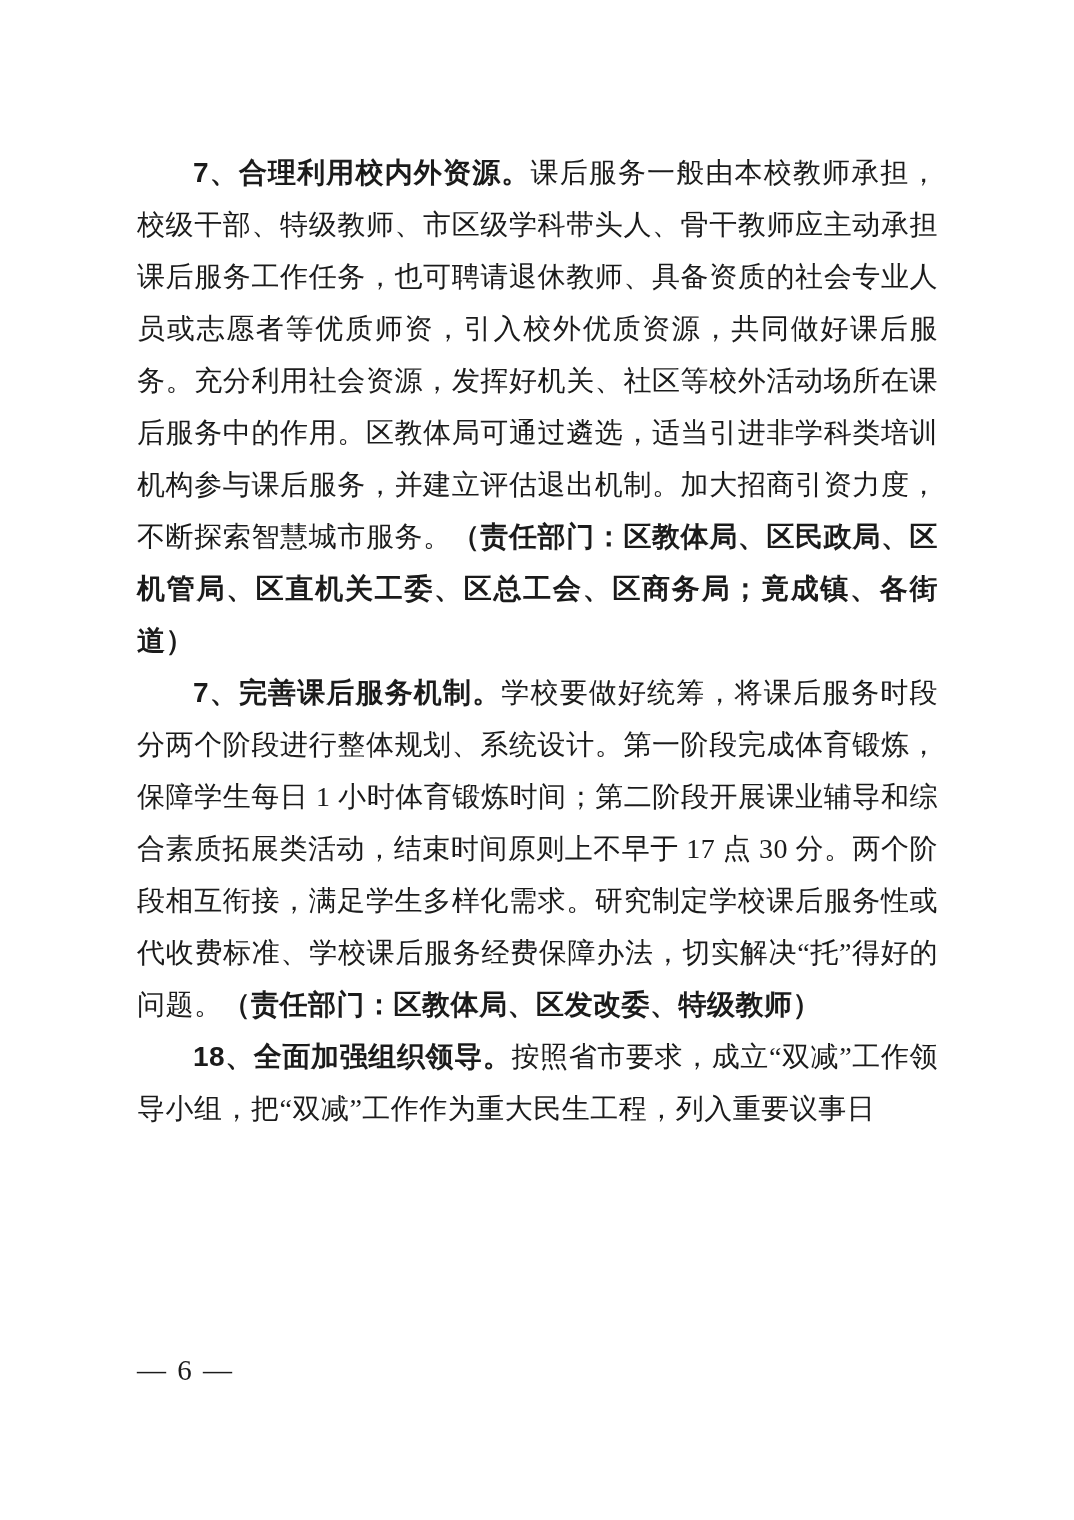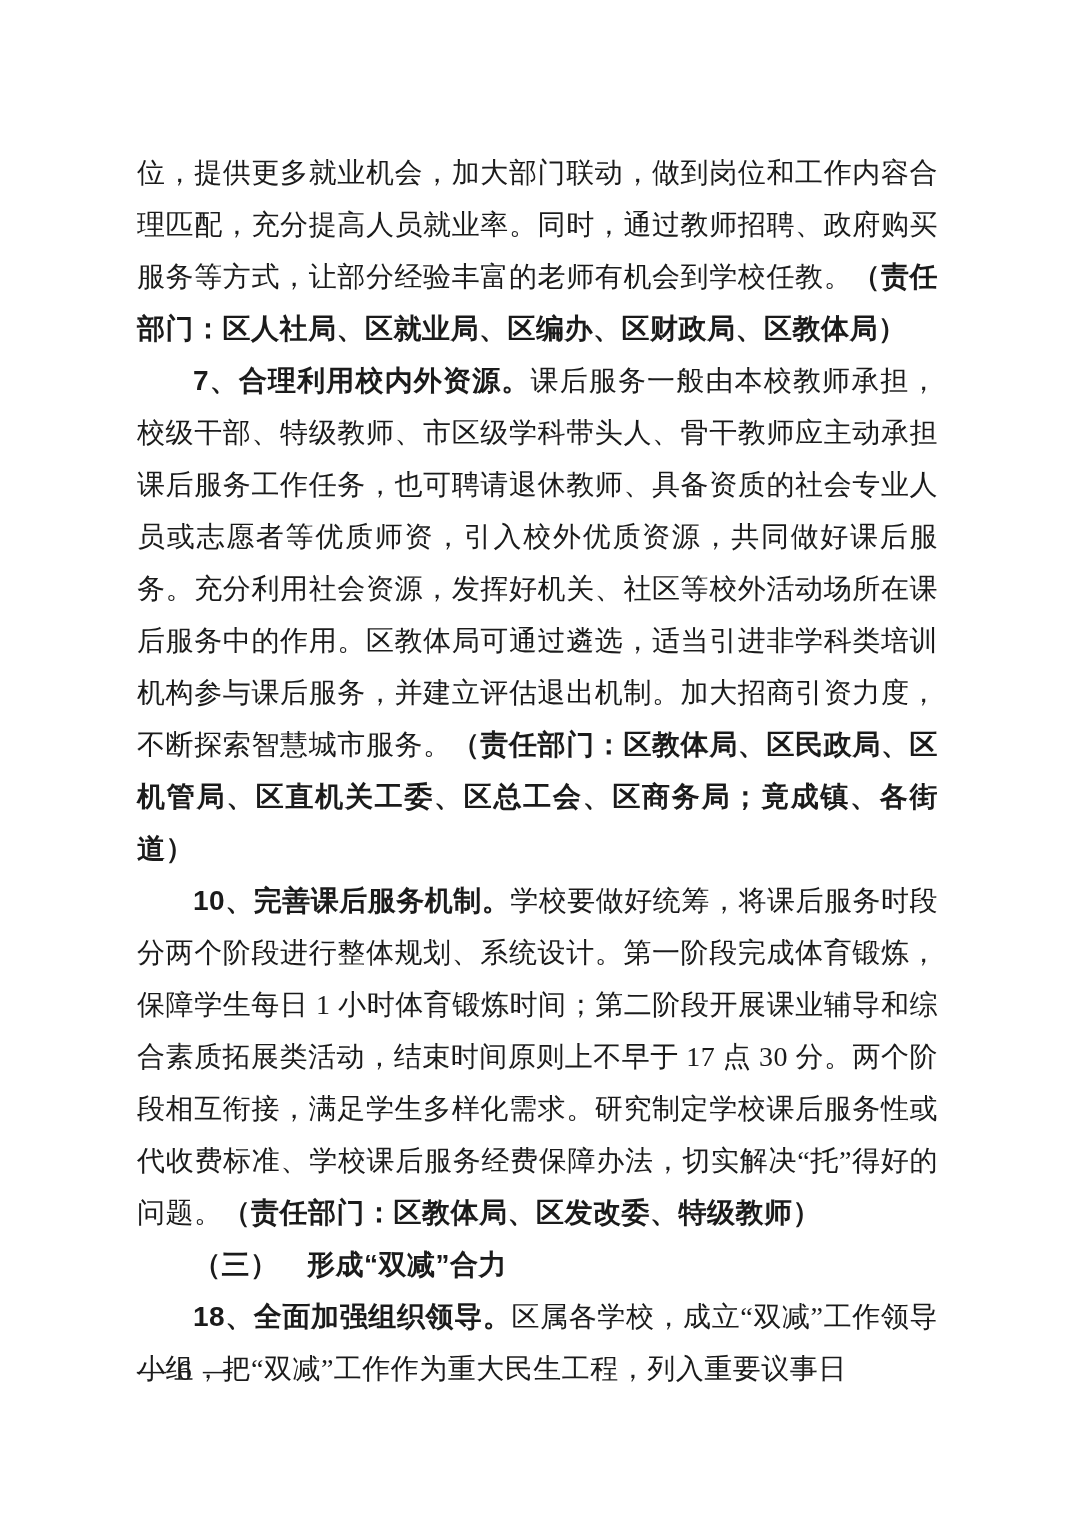--- a/index.html
+++ b/index.html
@@ -53,22 +53,20 @@
     color: #1b1b1b;
     font-family: "Liberation Serif", "DejaVu Serif", serif;
     letter-spacing: 2px;
   }
 </style>
 </head>
 <body>
 
 <div class="page">
   <main class="doc-body" id="doc-body">
-      <p class="doc-para"><span class="seg">位，提供更多就业机会，加大部门联动，做到岗位和工作内容合理匹配，充分提高人员就业率。同时，通过教师招聘、政府购买服务等方式，让部分经验丰富的老师有机会到学校任教。</span><span class="seg seg-bold">（责任部门：区人社局、区就业局、区编办、区财政局、区教体局）</span></p>
       <p class="doc-para indent"><span class="seg seg-bold">7、合理利用校内外资源。</span><span class="seg">课后服务一般由本校教师承担，校级干部、特级教师、市区级学科带头人、骨干教师应主动承担课后服务工作任务，也可聘请退休教师、具备资质的社会专业人员或志愿者等优质师资，引入校外优质资源，共同做好课后服务。充分利用社会资源，发挥好机关、社区等校外活动场所在课后服务中的作用。区教体局可通过遴选，适当引进非学科类培训机构参与课后服务，并建立评估退出机制。加大招商引资力度，不断探索智慧城市服务。</span><span class="seg seg-bold">（责任部门：区教体局、区民政局、区机管局、区直机关工委、区总工会、区商务局；竟成镇、各街道）</span></p>
-      <p class="doc-para indent"><span class="seg seg-bold">10、完善课后服务机制。</span><span class="seg">学校要做好统筹，将课后服务时段分两个阶段进行整体规划、系统设计。第一阶段完成体育锻炼，保障学生每日 1 小时体育锻炼时间；第二阶段开展课业辅导和综合素质拓展类活动，结束时间原则上不早于 17 点 30 分。两个阶段相互衔接，满足学生多样化需求。研究制定学校课后服务性或代收费标准、学校课后服务经费保障办法，切实解决“托”得好的问题。</span><span class="seg seg-bold">（责任部门：区教体局、区发改委、特级教师）</span></p>
-      <p class="doc-para indent"><span class="seg seg-bold">（三）　形成“双减”合力</span></p>
-      <p class="doc-para indent"><span class="seg seg-bold">18、全面加强组织领导。</span><span class="seg">区属各学校，成立“双减”工作领导小组，把“双减”工作作为重大民生工程，列入重要议事日</span></p>
+      <p class="doc-para indent"><span class="seg seg-bold">7、完善课后服务机制。</span><span class="seg">学校要做好统筹，将课后服务时段分两个阶段进行整体规划、系统设计。第一阶段完成体育锻炼，保障学生每日 1 小时体育锻炼时间；第二阶段开展课业辅导和综合素质拓展类活动，结束时间原则上不早于 17 点 30 分。两个阶段相互衔接，满足学生多样化需求。研究制定学校课后服务性或代收费标准、学校课后服务经费保障办法，切实解决“托”得好的问题。</span><span class="seg seg-bold">（责任部门：区教体局、区发改委、特级教师）</span></p>
+      <p class="doc-para indent"><span class="seg seg-bold">18、全面加强组织领导。</span><span class="seg">按照省市要求，成立“双减”工作领导小组，把“双减”工作作为重大民生工程，列入重要议事日</span></p>
     </main>
   <footer class="page-footer">
     <span>— 6 —</span>
   </footer>
 </div>
 
 </body></html>

